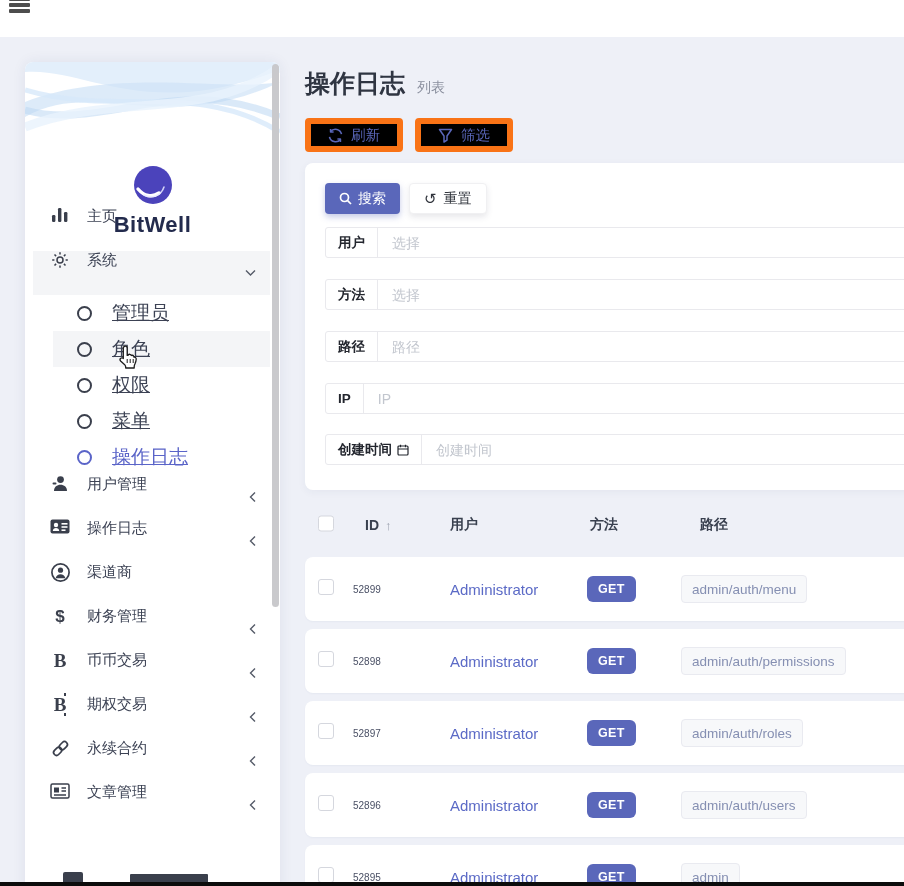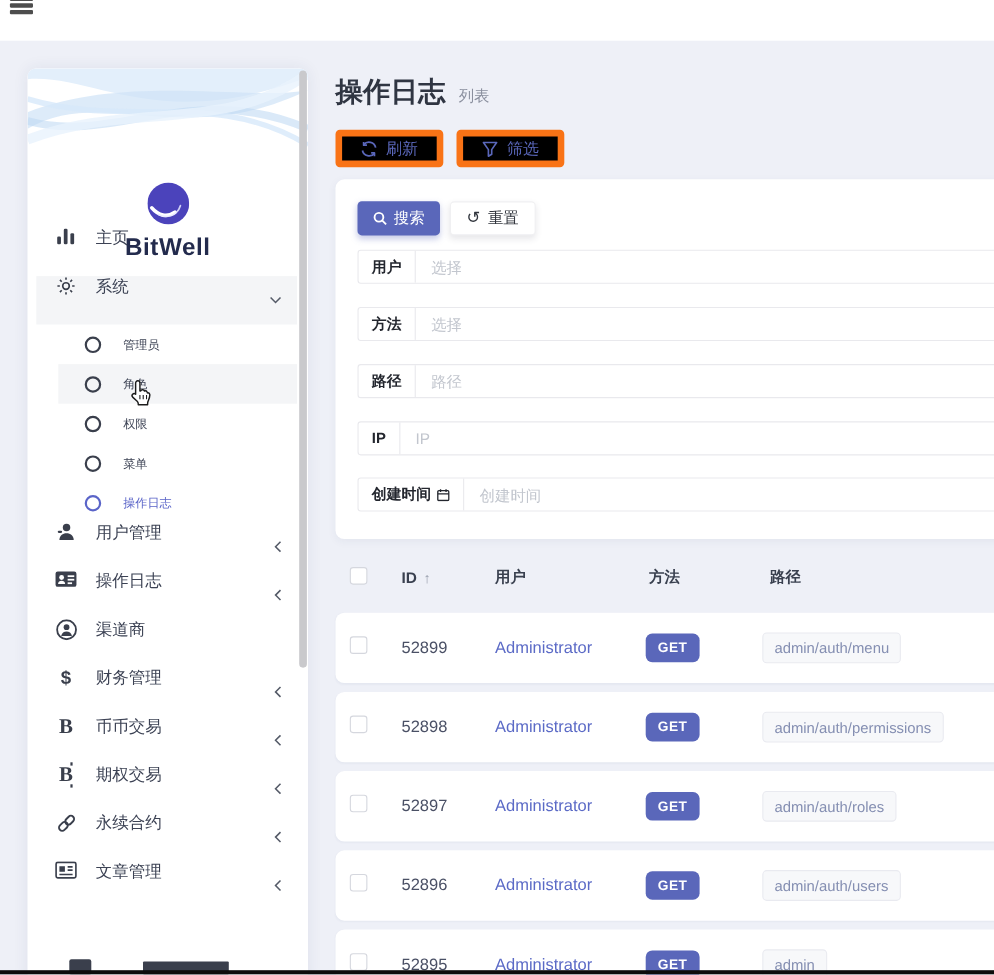--- a/index.html
+++ b/index.html
@@ -27,21 +27,21 @@
   .nav { position:absolute; left:0; top:145px; width:255px; }
   .nav-item { position:relative; height:44px; display:flex; align-items:flex-start; cursor:pointer;
               margin:0 10px 0 8px; }
   .nav-item .ni-icon { width:26px; margin-left:14px; margin-right:14px; display:flex; justify-content:center; align-items:center; color:#3a3f4c; }
   .nav-item .ni-label { font-size:15px; color:#3c4254; }
   .nav-item.open { background:#f4f5f7; }
   .nav-item .chev { position:absolute; right:14px; top:50%; transform:translateY(-50%); }
   .sub-item { position:relative; height:36px; display:flex; align-items:center; cursor:pointer;
               margin:0 10px 0 28px; }
   .sub-item .ring { width:15px; height:15px; border:2px solid #3a3f4c; border-radius:50%; margin-left:24px; margin-right:20px; flex:none; }
-  .sub-item .ni-label { font-size:11px; color:#3c4254; }
+  .sub-item .ni-label { font-size:19px; color:#3c4254;text-decoration:underline; }
   .sub-item.hovered { background:#f4f5f7; }
   .sub-item.active .ring { border-color:#5a64c8; }
   .sub-item.active .ni-label { color:#5a64c8; }
   .sb-scroll { position:absolute; right:1px; top:2px; width:7px; height:543px; background:#c9c9cc; border-radius:4px; }
   .dollar-ic { font-size:17px; font-weight:700; color:#3a3f4c; }
   .bserif { font-family:"Liberation Serif","DejaVu Serif",serif; font-size:19px; font-weight:700; color:#3a3f4c; line-height:1; }
   .btc { position:relative; }
   .btc i { position:absolute; left:10px; width:2px; height:3px; background:#3a3f4c; }
   .btc i.t { top:-2px; } .btc i.b { bottom:-1px; }
   .partial-ic { position:absolute; left:38px; top:810px; width:20px; height:14px; background:#3a3f4c; border-radius:2px; }
@@ -73,24 +73,24 @@
               font-family:inherit; background:transparent; }
   .ig input::placeholder { color:#c2c6ce; opacity:1; }
   
   .thead { position:absolute; left:0; top:460px; width:620px; height:55px; }
   .thead .hc { position:absolute; top:50%; transform:translateY(-50%); font-size:14px; font-weight:600; color:#39404f; }
   .sort-arrow { color:#9aa0ae; font-weight:400; font-size:13px; margin-left:6px; }
   .checkbox { display:inline-block; width:16px; height:16px; border:1.5px solid #d5d7de; border-radius:3px; background:#fff; cursor:pointer; }
   .trow { position:absolute; left:0; width:620px; height:64px; background:#fff; border-radius:8px;
           box-shadow:0 1px 2px rgba(35,45,90,.04); }
   .trow .cell { position:absolute; top:50%; transform:translateY(-50%); }
-  .c-check { left:13px; } .c-id { left:60px; font-size:15px; color:#4a5065; }
+  .c-check { left:13px; } .c-id { left:48px; font-size:10px; color:#4a5065; }
   .c-user { left:145px; font-size:15px; color:#5b6ac6; cursor:pointer; }
   .c-method { left:282px; }
-  .c-path { left:388px; }
+  .c-path { left:376px; }
   .badge-get { display:inline-block; background:#5a67ba; color:#fff; font-size:12.5px; font-weight:700;
                letter-spacing:.4px; padding:6px 11px; border-radius:6px; }
   .chip { display:inline-block; background:#f7f8fa; border:1px solid #e9eaf0; border-radius:4px;
           padding:5.5px 10px; font-size:13.5px; color:#858fb2; }
   .hc-check { left:13px; } .hc-id { left:60px; } .hc-user { left:145px; } .hc-method { left:285px; } .hc-path { left:395px; }
   
   .bottom-bar { position:absolute; left:0; top:882px; width:904px; height:4px; background:#0c0c0c; z-index:50; }
   .cursor { position:absolute; left:116px; top:345px; z-index:60; pointer-events:none; }
   svg.ic { display:block; }
 </style>

